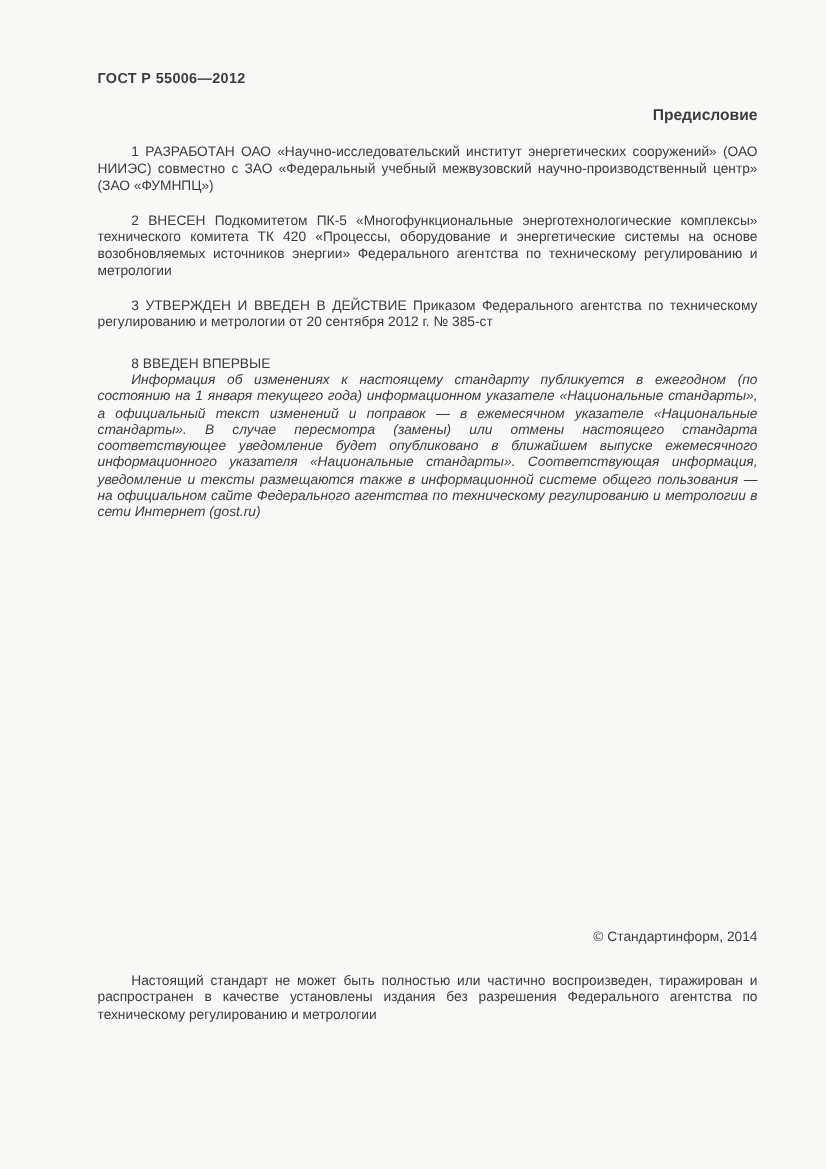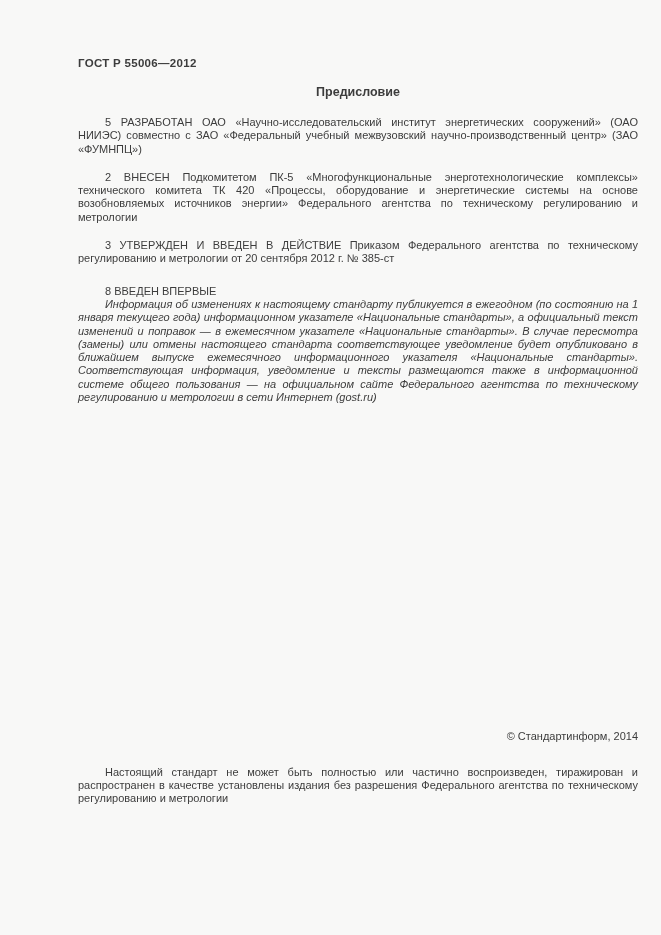--- a/index.html
+++ b/index.html
@@ -12,33 +12,33 @@
     background: #f8f8f7;
     font-family: "Liberation Sans", sans-serif;
     color: #3c3c3c;
     overflow: hidden;
   }
   .page {
     position: relative;
     width: 661px;
     height: 935px;
     box-sizing: border-box;
-    padding: 56px 23px 0 78px;
+    padding: 56px 55px 0 78px;
   }
   .doc-header {
     font-size: 11.5px;
     font-weight: bold;
     letter-spacing: 0.3px;
     line-height: 14px;
     margin: 0;
   }
   .doc-title {
     font-size: 12.5px;
     font-weight: bold;
-    text-align: center;
+    text-align: right;
     line-height: 15px;
     margin: 15px 0 16px 0;
   }
   .para {
     font-size: 11px;
     line-height: 13.3px;
     text-align: justify;
     text-indent: 27px;
     margin: 0;
   }
@@ -67,21 +67,21 @@
 </style>
 </head>
 <body>
 
 <div class="page">
 
   <div class="doc-header">ГОСТ Р 55006—2012</div>
 
   <div class="doc-title">Предисловие</div>
 
-  <p class="para p1">5 РАЗРАБОТАН ОАО «Научно-исследовательский институт энергетических сооружений» (ОАО НИИЭС) совместно с ЗАО «Федеральный учебный межвузовский научно-производственный центр» (ЗАО «ФУМНПЦ»)</p>
+  <p class="para p1">1 РАЗРАБОТАН ОАО «Научно-исследовательский институт энергетических сооружений» (ОАО НИИЭС) совместно с ЗАО «Федеральный учебный межвузовский научно-производственный центр» (ЗАО «ФУМНПЦ»)</p>
 
   <p class="para p2">2 ВНЕСЕН Подкомитетом ПК-5 «Многофункциональные энерготехнологические комплексы» технического комитета ТК 420 «Процессы, оборудование и энергетические системы на основе возобновляемых источников энергии» Федерального агентства по техническому регулированию и метрологии</p>
 
   <p class="para p3">3 УТВЕРЖДЕН И ВВЕДЕН В ДЕЙСТВИЕ Приказом Федерального агентства по техническому регулированию и метрологии от 20 сентября 2012 г. № 385-ст</p>
 
   <p class="para p4">8 ВВЕДЕН ВПЕРВЫЕ</p>
 
 
   <p class="para notice notice-body">Информация об изменениях к настоящему стандарту публикуется в ежегодном (по состоянию на 1 января текущего года) информационном указателе «Национальные стандарты», а официальный текст изменений и поправок — в ежемесячном указателе «Национальные стандарты». В случае пересмотра (замены) или отмены настоящего стандарта соответствующее уведомление будет опубликовано в ближайшем выпуске ежемесячного информационного указателя «Национальные стандарты». Соответствующая информация, уведомление и тексты размещаются также в информационной системе общего пользования — на официальном сайте Федерального агентства по техническому регулированию и метрологии в сети Интернет (gost.ru)</p>
 

